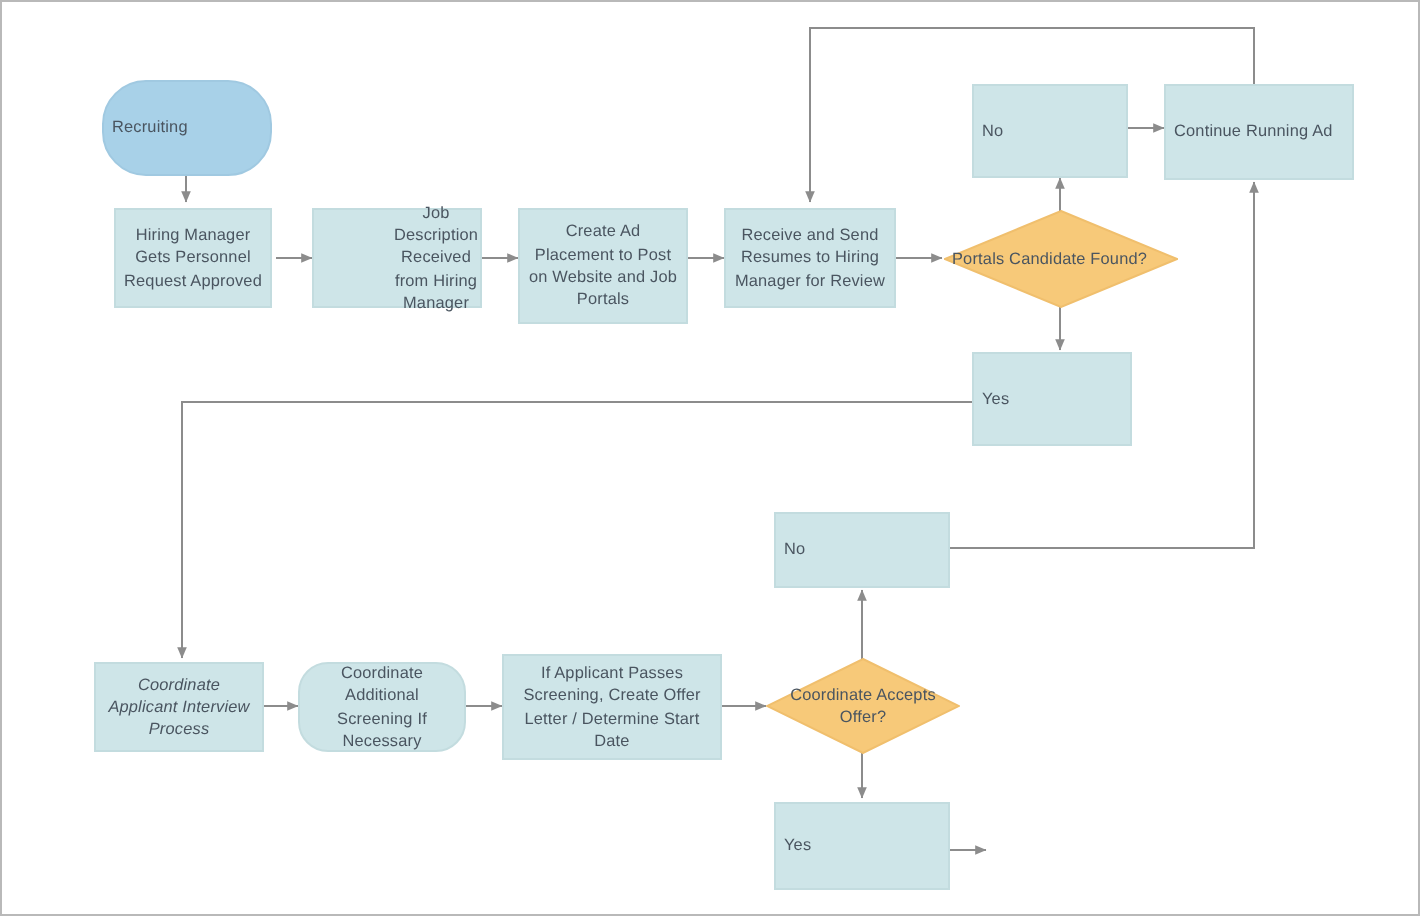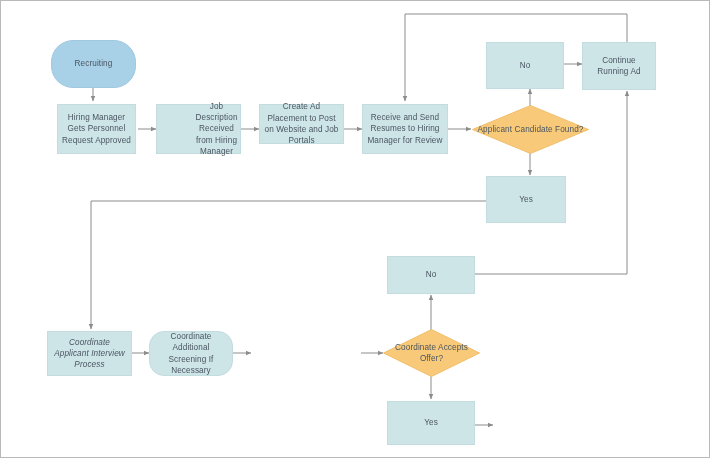--- a/index.html
+++ b/index.html
@@ -24,21 +24,20 @@
     left: 0;
     top: 0;
     width: 710px;
     height: 458px;
   }
   .node {
     position: absolute;
     box-sizing: border-box;
     display: flex;
     align-items: center;
-    justify-content: center;
     text-align: center;
     color: #4a5560;
     font-size: 8.2px;
     line-height: 1.38;
     letter-spacing: 0.1px;
     padding: 2px 4px;
     z-index: 3;
   }
   .node-process {
     background: #cee5e8;
@@ -125,55 +124,58 @@
   </div>
 
   <div class="node node-process" style="left:56px; top:103px; width:79px; height:50px;">
     <span>Hiring Manager Gets Personnel Request Approved</span>
   </div>
 
   <div class="node node-process" style="left:155px; top:103px; width:85px; height:50px;padding-left:40px;">
     <span>Job Description Received from Hiring Manager</span>
   </div>
 
-  <div class="node node-process" style="left:258px; top:103px; width:85px; height:40px;">
+  <div class="node node-process" style="left:258px; top:103px; width:85px; height:58px;">
     <span>Create Ad Placement to Post on Website and Job Portals</span>
   </div>
 
   <div class="node node-process" style="left:361px; top:103px; width:86px; height:50px;">
     <span>Receive and Send Resumes to Hiring Manager for Review</span>
   </div>
 
   <div class="node node-decision" style="left:471px; top:104px; width:117px; height:49px;">
     <svg class="diamond-shape" viewBox="0 0 117 49" preserveAspectRatio="none">
       <polygon points="58.5,0.5 116.5,24.5 58.5,48.5 0.5,24.5" fill="#f7c979" stroke="#f0bf6d" stroke-width="1"></polygon>
     </svg>
-    <span class="dtext">Applicant Candidate Found?</span>
+    <span class="dtext">Portals Candidate Found?</span>
   </div>
 
   <div class="node node-label-only" style="left:485px; top:41px; width:78px; height:47px;">
     <span>No</span>
   </div>
 
-  <div class="node node-process" style="left:581px; top:41px; width:74px; height:48px;">
+  <div class="node node-process" style="left:581px; top:41px; width:95px; height:48px;">
     <span>Continue Running Ad</span>
   </div>
 
   <div class="node node-label-only" style="left:485px; top:175px; width:80px; height:47px;">
     <span>Yes</span>
   </div>
 
   <div class="node node-process" style="left:46px; top:330px; width:85px; height:45px;font-style:italic;">
     <span>Coordinate Applicant Interview Process</span>
   </div>
 
   <div class="node node-process" style="left:148px; top:330px; width:84px; height:45px;border-radius:15px;">
     <span>Coordinate Additional Screening If Necessary</span>
   </div>
 
+  <div class="node node-process" style="left:250px; top:326px; width:110px; height:53px;">
+    <span>If Applicant Passes Screening, Create Offer Letter / Determine Start Date</span>
+  </div>
 
   <div class="node node-decision" style="left:382px; top:328px; width:97px; height:48px;">
     <svg class="diamond-shape" viewBox="0 0 97 48" preserveAspectRatio="none">
       <polygon points="48.5,0.5 96.5,24 48.5,47.5 0.5,24" fill="#f7c979" stroke="#f0bf6d" stroke-width="1"></polygon>
     </svg>
     <span class="dtext">Coordinate Accepts Offer?</span>
   </div>
 
   <div class="node node-label-only" style="left:386px; top:255px; width:88px; height:38px;">
     <span>No</span>

